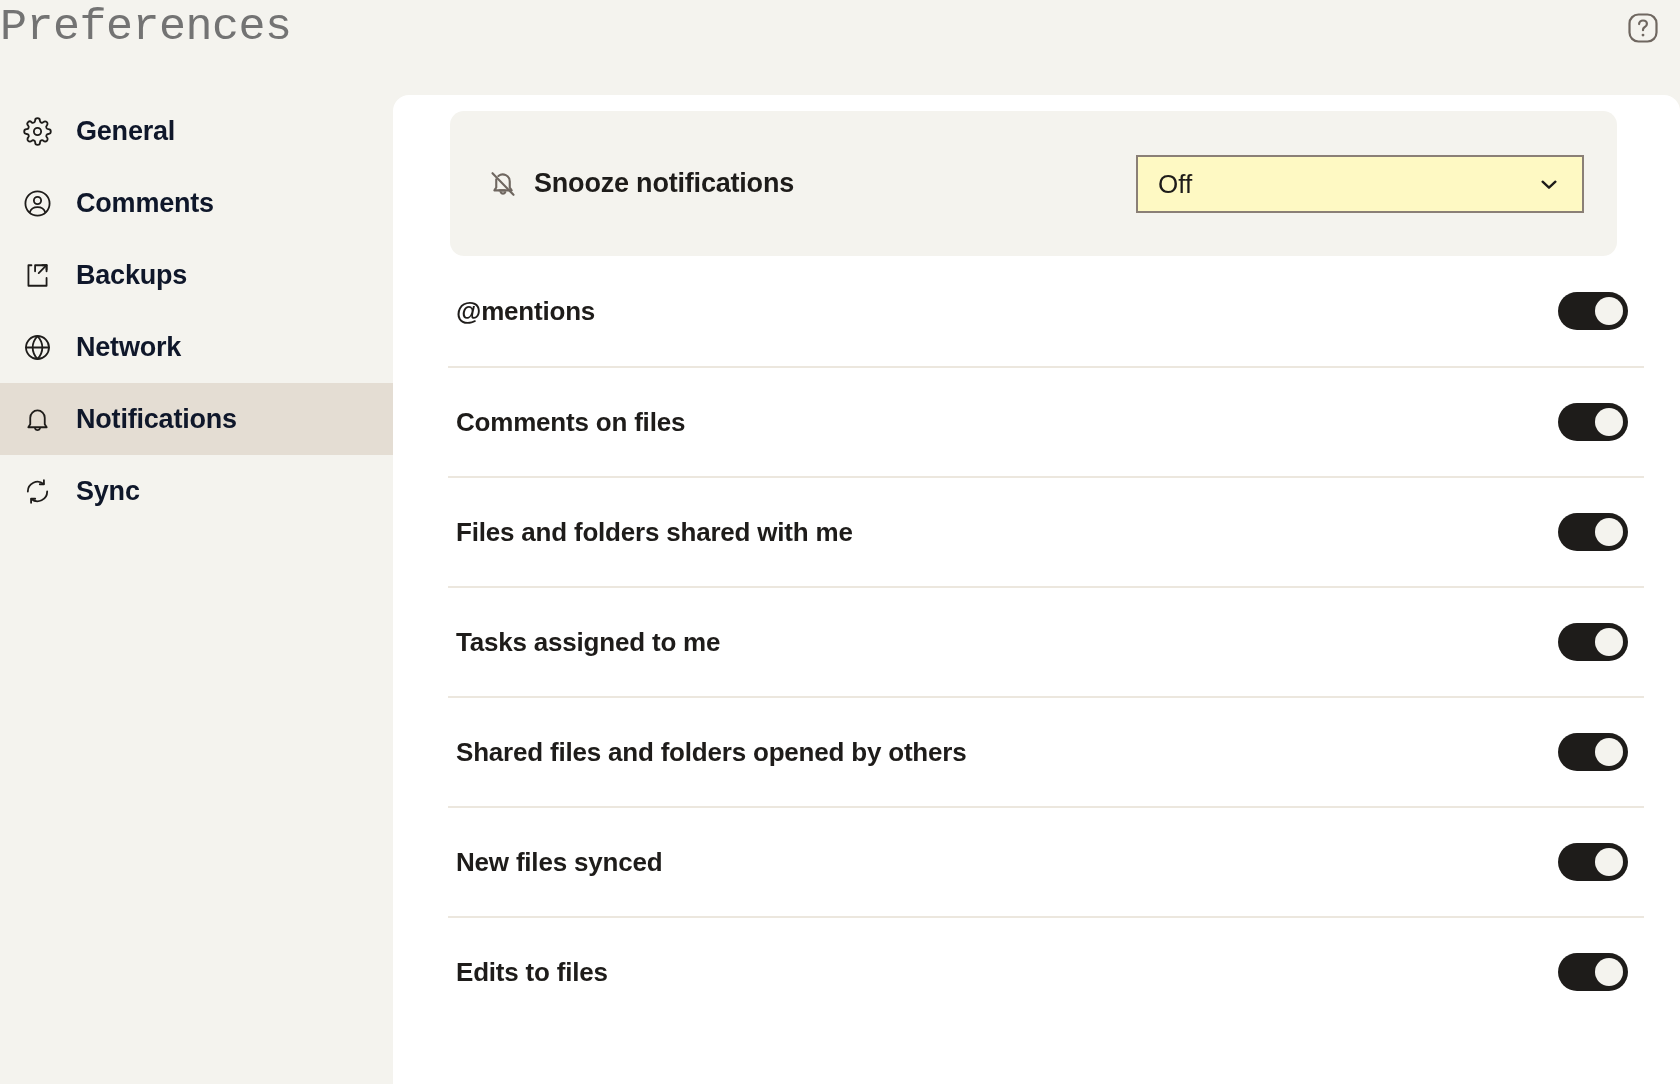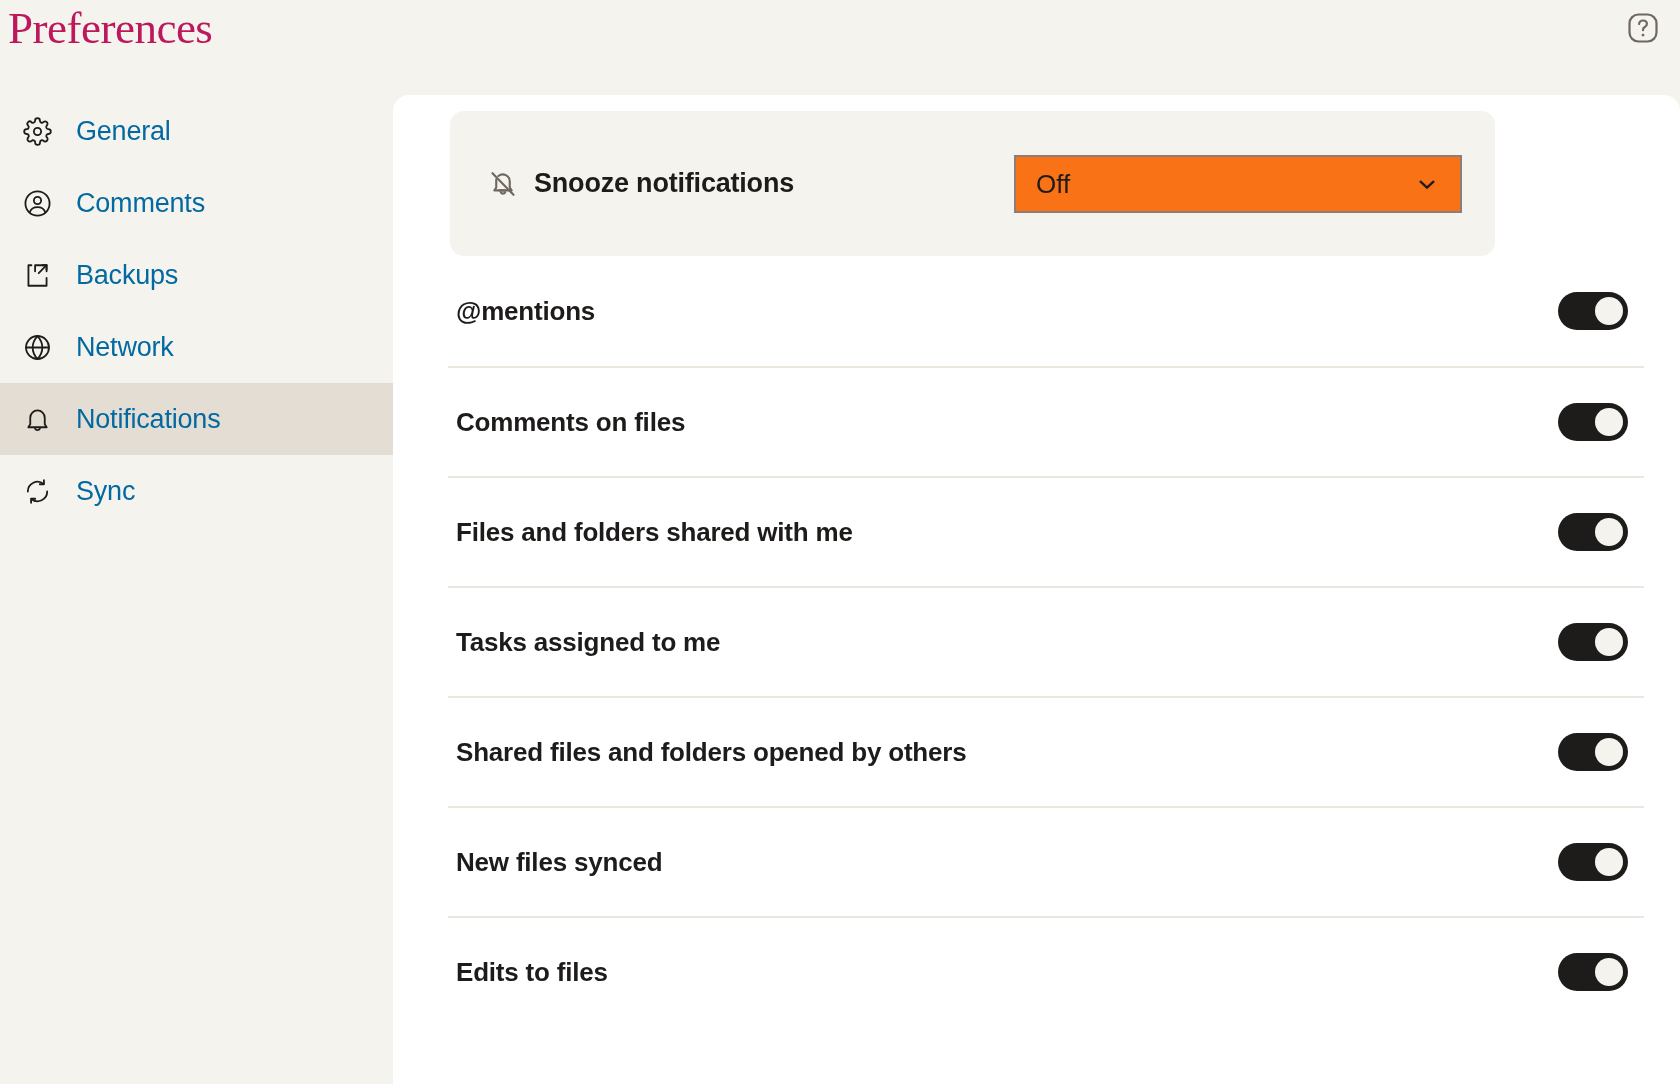--- a/index.html
+++ b/index.html
@@ -21,27 +21,27 @@
   #header {
     position: absolute;
     top: 0; left: 0;
     width: 1680px;
     height: 95px;
     background: #f4f3ee;
   }
 
   #page-title {
     position: absolute;
-    left: 8px;
+    left: 0;
     top: 2px;
     font-size: 45px;
     font-weight: 400;
     letter-spacing: -0.5px;
-    color: #be185d;
-    font-family: Liberation Serif, serif;
+    color: #737373;
+    font-family: Liberation Mono, monospace;
   }
 
   #help-button {
     position: absolute;
     right: 19px;
     top: 10px;
     width: 36px;
     height: 36px;
     display: flex;
     align-items: center;
@@ -76,22 +76,22 @@
     height: 30px;
     margin-right: 24px;
     display: flex;
     align-items: center;
     justify-content: center;
     flex: 0 0 auto;
   }
   .sidebar-icon svg { display: block; }
   .sidebar-label {
     font-size: 27px;
-    font-weight: 400;
-    color: #0369a1;
+    font-weight: 700;
+    color: #0f172a;
     letter-spacing: -0.2px;
     line-height: 1;
   }
 
   
   #content-card {
     position: absolute;
     left: 393px;
     top: 95px;
     width: 1287px;
@@ -100,21 +100,21 @@
     border-top-left-radius: 16px;
     border-top-right-radius: 16px;
     overflow: hidden;
   }
 
   
   #snooze-panel {
     position: absolute;
     left: 57px;
     top: 16px;
-    width: 1045px;
+    width: 1167px;
     height: 145px;
     background: #f4f3ee;
     border-radius: 14px;
     text-align: center;
   }
 
   #snooze-left {
     position: absolute;
     left: 38px;
     top: 0;
@@ -140,21 +140,21 @@
     font-family: "Liberation Sans Narrow", "Liberation Sans", sans-serif;
   }
 
   #snooze-select {
     position: absolute;
     right: 33px;
     top: 44px;
     width: 448px;
     height: 58px;
     border: 2px solid #8a7f76;
-    background: #f97316;
+    background: #fef9c3;
     display: flex;
     align-items: center;
     cursor: pointer;
   }
   #snooze-select-value {
     position: absolute;
     left: 20px;
     font-size: 26px;
     font-weight: 400;
     color: #1e1c1a;

